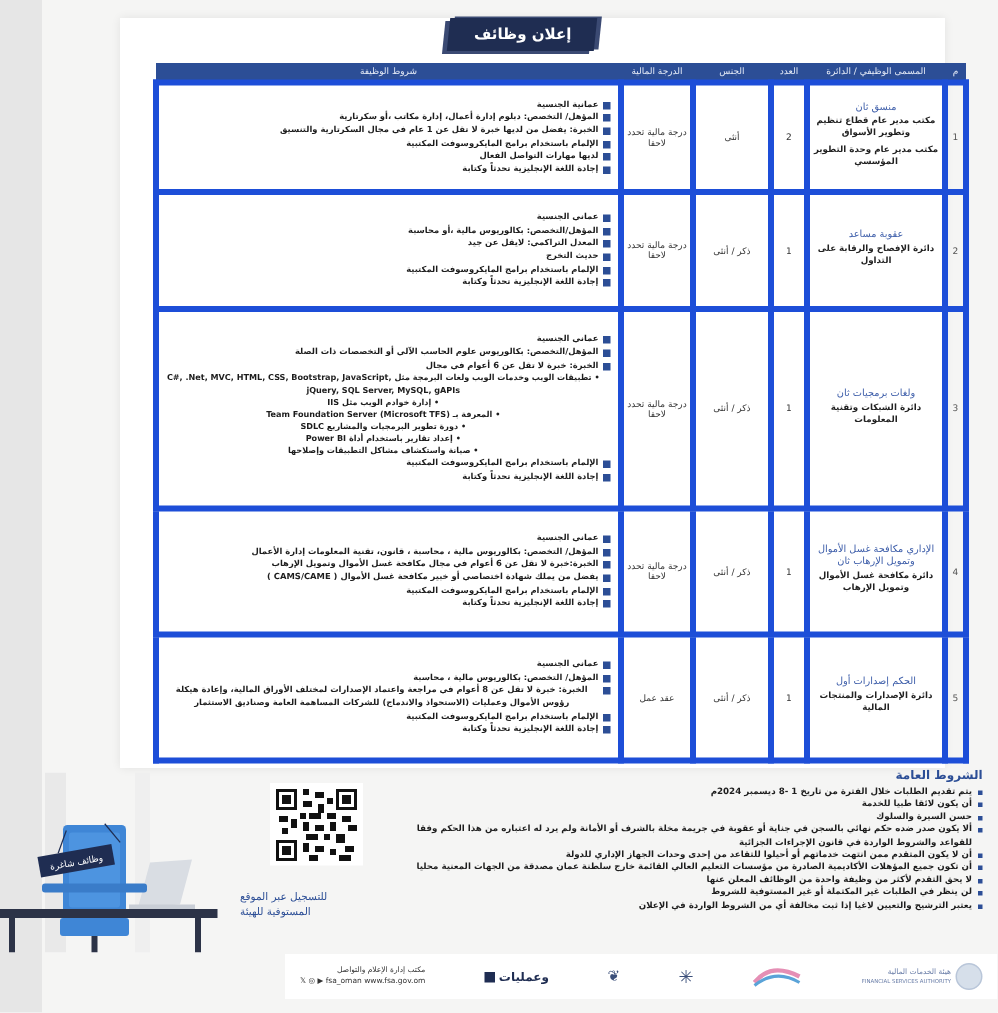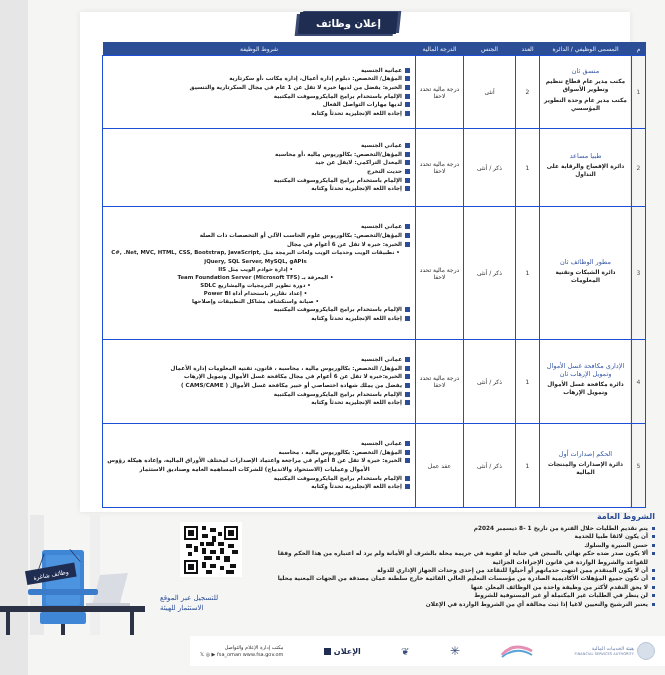--- a/index.html
+++ b/index.html
@@ -28,21 +28,21 @@
   table.jobs {
     position: absolute; left: 102px; top: 42px; width: 544px;
     border-collapse: collapse; direction: rtl; table-layout: fixed;
   }
   table.jobs th {
     background: #2c4e96; color: #e6ecf7; font-size: 6px; font-weight: normal;
     height: 13px; text-align: center;
   }
   table.jobs th.cond-h { text-align: center; }
   table.jobs td {
-    border: 1px solid #1d4ed8; font-size: 6px; text-align: center; vertical-align: middle;
+    border: 4px solid #1d4ed8; font-size: 6px; text-align: center; vertical-align: middle;
     color: #333;
   }
   table.jobs td.num { color: #555; }
   .job-title { color: #3a5ba8; font-size: 6.5px; margin-bottom: 3px; }
   .dept { color: #222; font-size: 5.8px; line-height: 1.35; margin-bottom: 3px; font-weight: bold; }
   td.cond { text-align: right; padding: 3px 5px 3px 4px; vertical-align: middle; }
   .cond-item { display: flex; align-items: flex-start; gap: 3px; font-size: 5.6px; line-height: 1.55; color: #1d1d1d; font-weight: bold; }
   .cond-item .box {
     flex: 0 0 auto; width: 5px; height: 5px; background: #2c4e96; margin-top: 2px;
   }
@@ -137,21 +137,21 @@
         <div class="cond-item">
             <span class="box"></span>
             <span>إجادة اللغة الإنجليزية تحدثاً وكتابة</span>
           </div>
       </td>
     </tr>
 
     <tr style="height:78px">
       <td class="num">2</td>
       <td>
-        <div class="job-title">طبيا مساعد</div>
+        <div class="job-title">عقوبة مساعد</div>
         <div class="dept">دائرة الإفصاح والرقابة على التداول</div>
       </td>
       <td>1</td>
       <td>ذكر / أنثى</td>
       <td>درجة مالية تحدد لاحقا</td>
       <td class="cond">
         <div class="cond-item">
             <span class="box"></span>
             <span>عماني الجنسية</span>
           </div>
@@ -174,21 +174,21 @@
         <div class="cond-item">
             <span class="box"></span>
             <span>إجادة اللغة الإنجليزية تحدثاً وكتابة</span>
           </div>
       </td>
     </tr>
 
     <tr style="height:133px">
       <td class="num">3</td>
       <td>
-        <div class="job-title">مطور الوظائف ثان</div>
+        <div class="job-title">ولغات برمجيات ثان</div>
         <div class="dept">دائرة الشبكات وتقنية المعلومات</div>
       </td>
       <td>1</td>
       <td>ذكر / أنثى</td>
       <td>درجة مالية تحدد لاحقا</td>
       <td class="cond">
         <div class="cond-item">
             <span class="box"></span>
             <span>عماني الجنسية</span>
           </div>
@@ -366,21 +366,21 @@
         <rect x="13" y="19" width="3" height="2"></rect>
       <rect x="18" y="20" width="2" height="2"></rect>
         <rect x="23" y="19" width="3" height="2"></rect>
         <rect x="21" y="22" width="4" height="2"></rect>
       <rect x="11" y="22" width="3" height="2"></rect>
     </g>
   </svg>
 </div>
 <div class="qr-label">
   <div>للتسجيل عبر الموقع</div>
-  <div>الاستثمار للهيئة</div>
+  <div>المستوفية للهيئة</div>
 </div>
 
 <div class="footer-bar">
   <div class="logo">
     <span class="circ"></span>
     <div style="direction:rtl; line-height:1.3;">
       <div>هيئة الخدمات المالية</div>
       <div style="direction:ltr; font-size:3.6px;">FINANCIAL SERVICES AUTHORITY</div>
     </div>
   </div>
@@ -390,21 +390,21 @@
         <path d="M2 14 C12 6, 22 6, 32 12" stroke="#5aa3d8" stroke-width="2" fill="none"></path>
       </svg>
   </div>
   <div class="logo">
     <span style="font-size:12px; color:#3b4f7a;">✳</span>
   </div>
   <div class="logo">
     <span style="font-size:10px; color:#3b4f7a;">❦</span>
   </div>
   <div class="logo">
-    <span style="font-size:8px; color:#1f2d52; font-weight:bold;">الإعلان</span>
+    <span style="font-size:8px; color:#1f2d52; font-weight:bold;">وعمليات</span>
     <span style="width:7px; height:7px; background:#1f2d52; display:inline-block;"></span>
   </div>
   <div class="contact">
     <div>مكتب إدارة الإعلام والتواصل</div>
     <span class="ltr">
       <span>𝕏</span>
       <span>◎</span>
       <span>▶</span>
       <span>fsa_oman</span>
       <span>www.fsa.gov.om</span>

